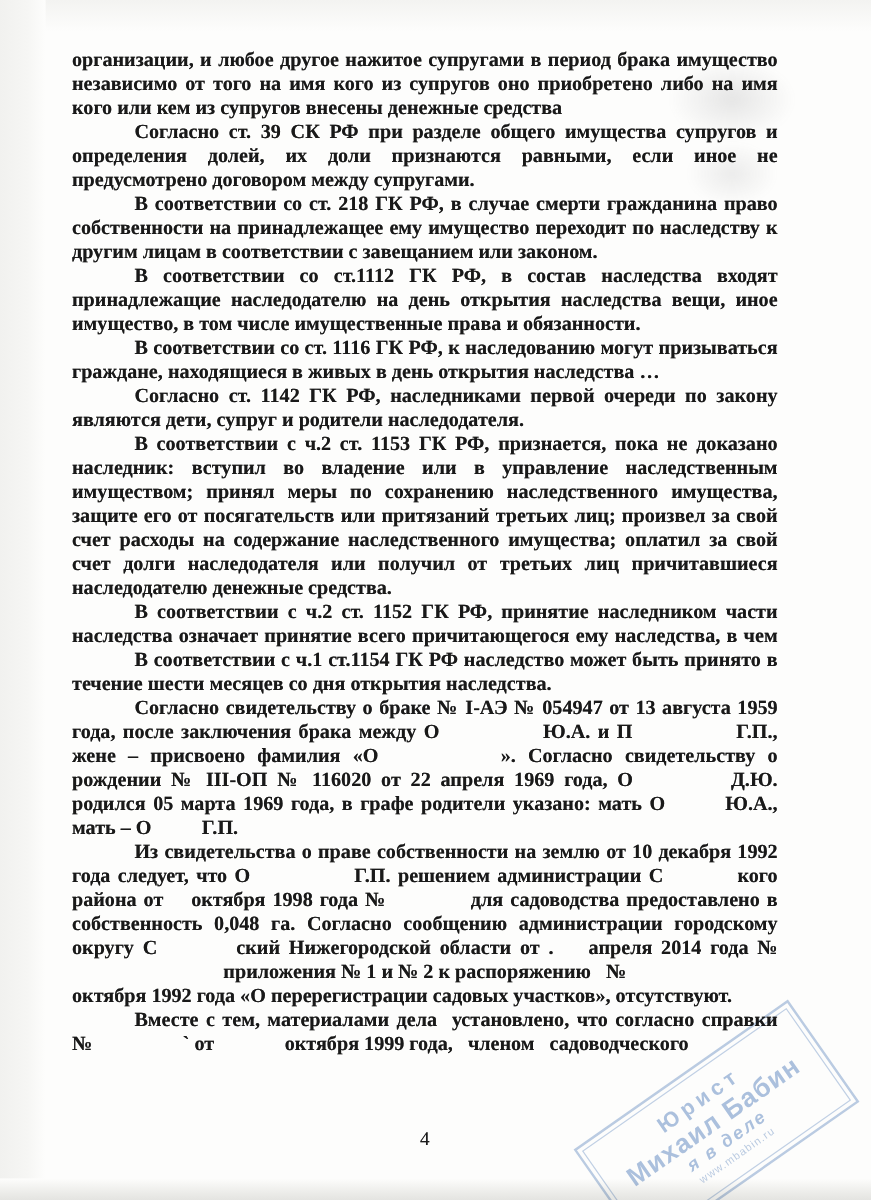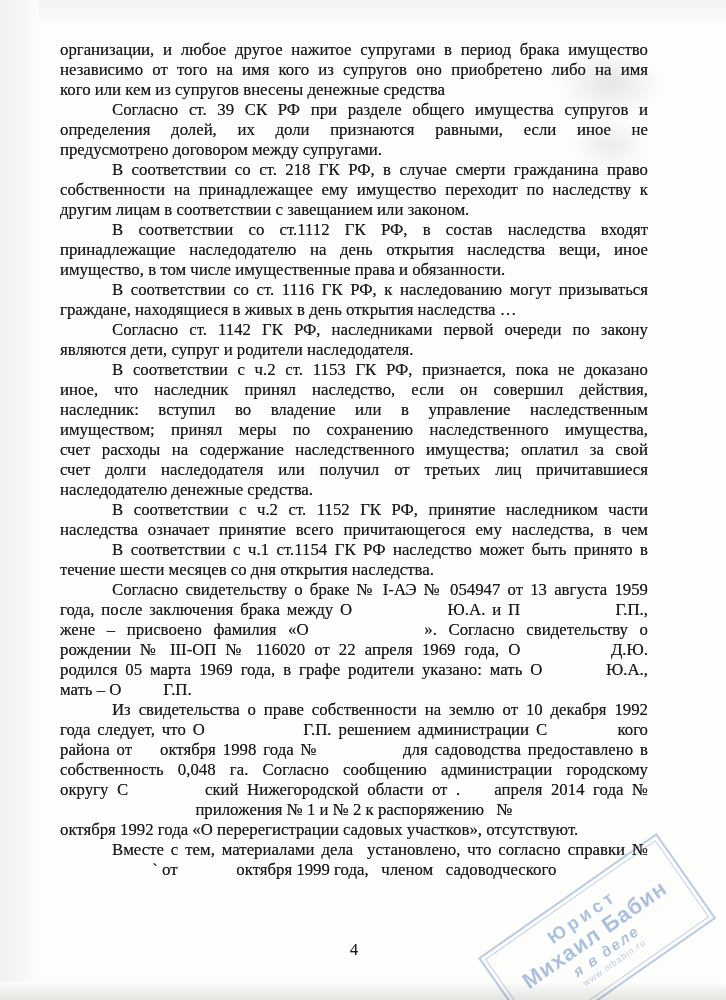--- a/index.html
+++ b/index.html
@@ -32,20 +32,21 @@
     position:absolute;left:560px;top:110px;width:100px;height:70px;
     background:radial-gradient(closest-side,rgba(110,110,115,0.12),rgba(110,110,115,0) 75%);
     filter:blur(2px);
   }
   
   .text-block{
     position:absolute;left:60px;top:40px;width:588px;
     font-size:16.8px;line-height:20px;
     color:#191919;
     text-shadow:0 0 0.5px rgba(20,20,20,0.65);
+    font-weight:bold;
   }
   .line{
     text-align:justify;
     text-align-last:justify;
     white-space:normal;
     height:20px;overflow:visible;
   }
   .line.left{text-align-last:left;}
   .line.center{text-align-last:center;}
   .line.indent{text-indent:52px;}
@@ -105,23 +106,23 @@
     <div class="line">собственности на принадлежащее ему имущество переходит по наследству к</div>
     <div class="line left">другим лицам в соответствии с завещанием или законом.</div>
     <div class="line indent">В соответствии со ст.1112 ГК РФ, в состав наследства входят</div>
     <div class="line">принадлежащие наследодателю на день открытия наследства вещи, иное</div>
     <div class="line left">имущество, в том числе имущественные права и обязанности.</div>
     <div class="line indent">В соответствии со ст. 1116 ГК РФ, к наследованию могут призываться</div>
     <div class="line left">граждане, находящиеся в живых в день открытия наследства …</div>
     <div class="line indent">Согласно ст. 1142 ГК РФ, наследниками первой очереди по закону</div>
     <div class="line left">являются дети, супруг и родители наследодателя.</div>
     <div class="line indent">В соответствии с ч.2 ст. 1153 ГК РФ, признается, пока не доказано</div>
-    <div class="line">иное, что наследник принял наследство, если он совершил действия,</div>
     <div class="line">наследник: вступил во владение или в управление наследственным</div>
     <div class="line">имуществом; принял меры по сохранению наследственного имущества,</div>
+    <div class="line">защите его от посягательств или притязаний третьих лиц; произвел за свой</div>
     <div class="line">счет расходы на содержание наследственного имущества; оплатил за свой</div>
     <div class="line">счет долги наследодателя или получил от третьих лиц причитавшиеся</div>
     <div class="line left">наследодателю денежные средства.</div>
     <div class="line indent">В соответствии с ч.2 ст. 1152 ГК РФ, принятие наследником части</div>
     <div class="line">наследства означает принятие всего причитающегося ему наследства, в чем</div>
     <div class="line indent">В соответствии с ч.1 ст.1154 ГК РФ  наследство может быть принято в</div>
     <div class="line left">течение шести месяцев со дня открытия наследства.</div>
     <div class="line indent">Согласно свидетельству о браке № I-АЭ № 054947 от 13 августа 1959</div>
     <div class="line">года, после заключения брака между О&nbsp;&nbsp;&nbsp;&nbsp;&nbsp;&nbsp;&nbsp;&nbsp;&nbsp;&nbsp;&nbsp;&nbsp;&nbsp;&nbsp;Ю.А. и П&nbsp;&nbsp;&nbsp;&nbsp;&nbsp;&nbsp;&nbsp;&nbsp;&nbsp;&nbsp;&nbsp;&nbsp;&nbsp;&nbsp;Г.П.,</div>
     <div class="line">жене – присвоено фамилия «О&nbsp;&nbsp;&nbsp;&nbsp;&nbsp;&nbsp;&nbsp;&nbsp;&nbsp;&nbsp;». Согласно свидетельству о</div>

